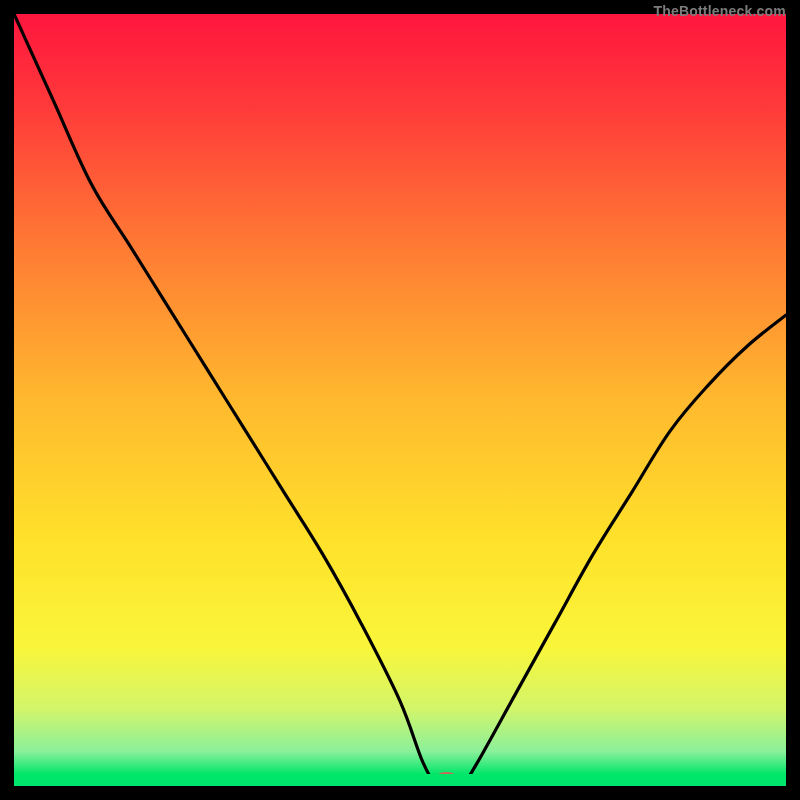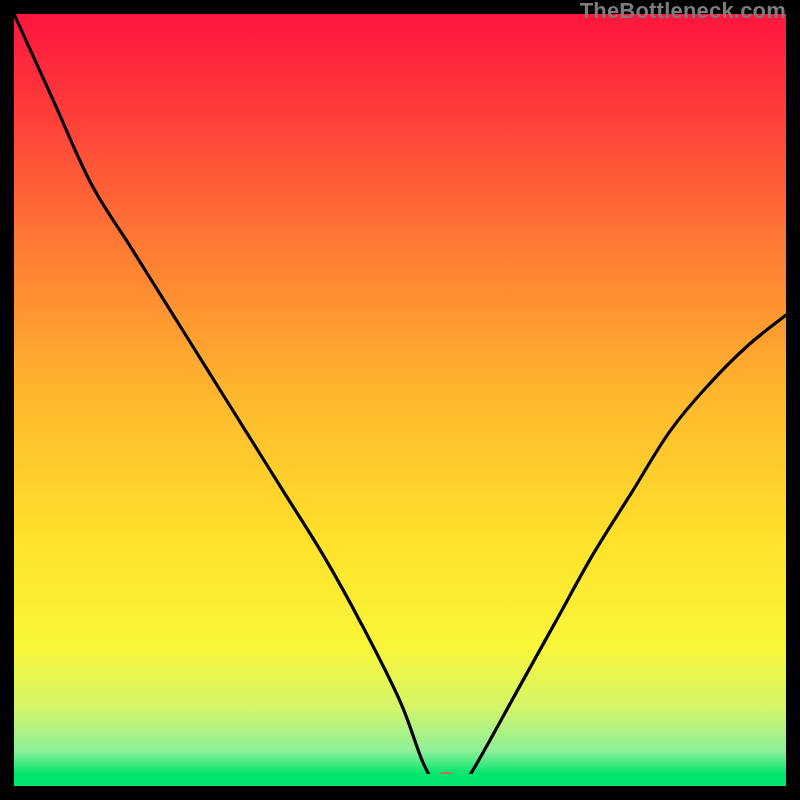--- a/index.html
+++ b/index.html
@@ -23,21 +23,21 @@
     position: absolute;
     left: 0;
     top: 0;
     width: 772px;
     height: 772px;
   }
   .watermark {
     position: absolute;
     top: 0;
     right: 14px;
-    font-size: 22px;
+    font-size: 14px;
     font-weight: 600;
     color: #7c7c7c;
     letter-spacing: 0.2px;
     line-height: 22px;
     padding-top: 0;
   }
   .green-strip {
     position: absolute;
     left: 14px;
     bottom: 14px;

